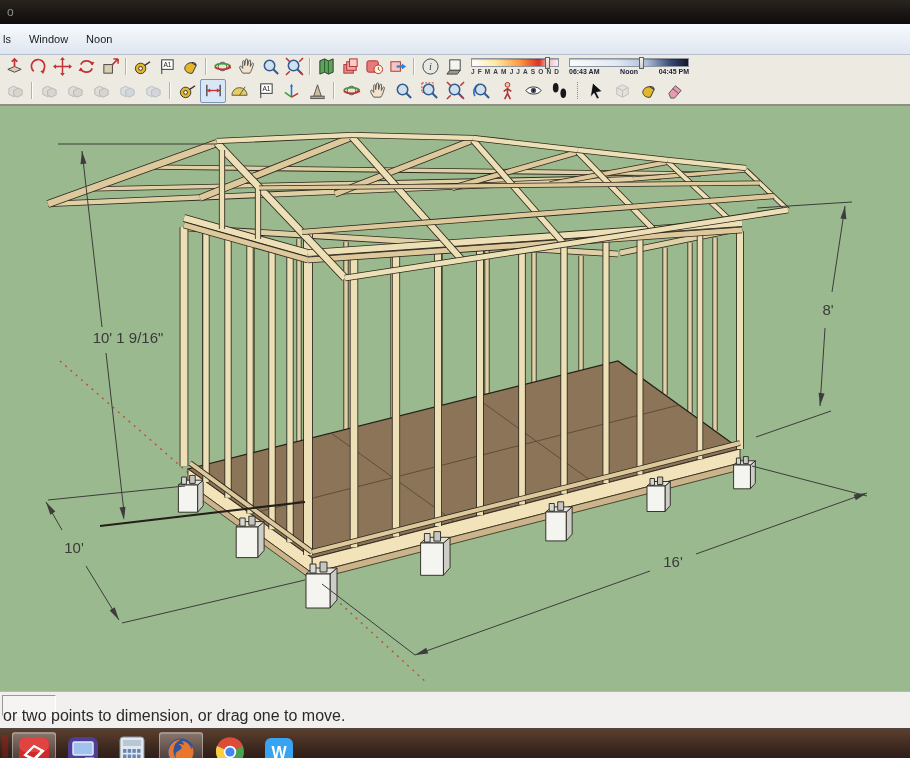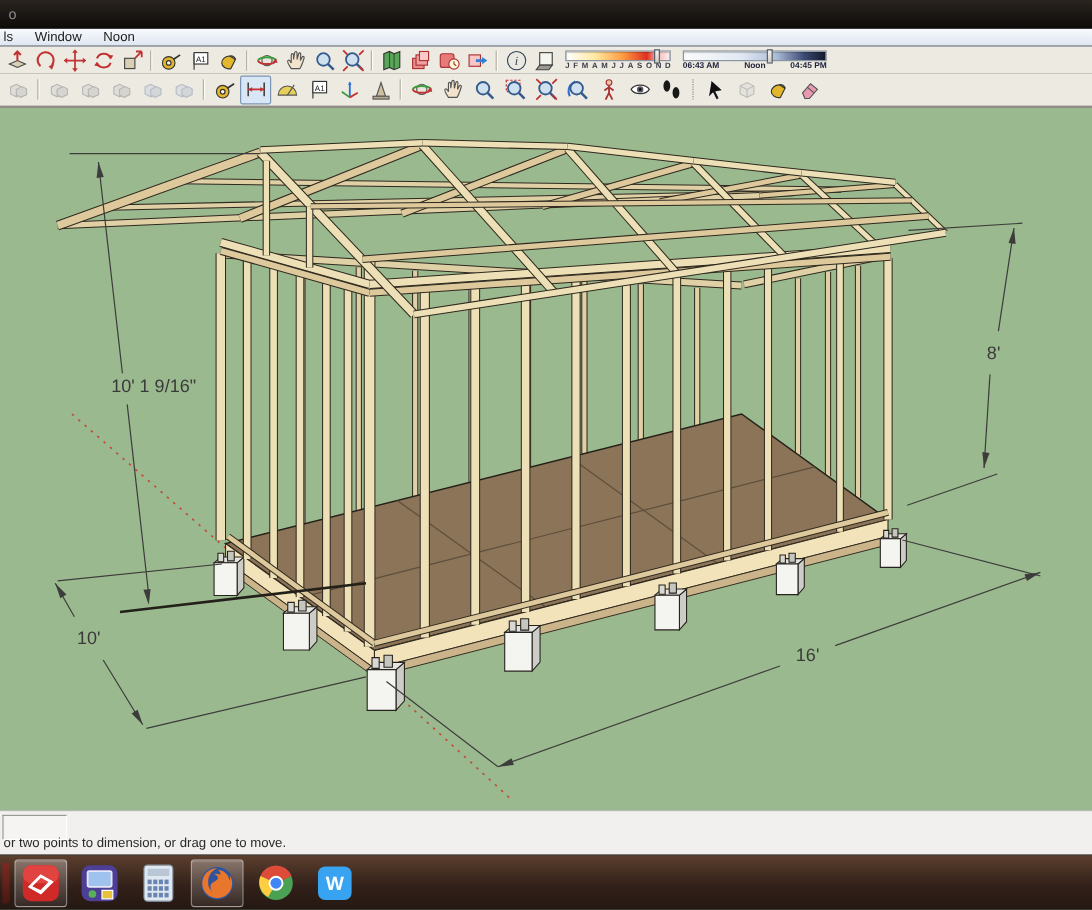--- a/index.html
+++ b/index.html
@@ -2,21 +2,21 @@
 <html style="--viewport-bg: #9bb98e; --wood-light: #eee0b6; --wood-mid: #ddc99c; --wood-back: #e0d0a6; --wood-outline: #2e281f; --floor: #8b7457; --rim: #f2e3ba; --dim-text: #3a3a3a; --dim-line: #3c3c3c; --axis-red: #c44433;"><head>
 <meta charset="utf-8">
 <style>
   *{box-sizing:border-box;margin:0;padding:0}
   body{margin:0;font-family:"Liberation Sans",sans-serif;background:#222}
   #app{position:relative;width:910px;height:758px;overflow:hidden;background:#000}
   
   .titlebar{height:24px;background:linear-gradient(#2a241e,#151210 70%,#0e0c0a);color:#8b8b8b;
     font-size:12px;padding-left:7px;display:flex;align-items:center}
   
-  .menubar{height:15px;background:linear-gradient(#f7fafd,#dfe6f1);border-bottom:1px solid #b6bfcd;
+  .menubar{height:31px;background:linear-gradient(#f7fafd,#dfe6f1);border-bottom:1px solid #b6bfcd;
     display:flex;align-items:center;font-size:11px;color:#1b1b1b}
   .menubar .mitem{padding:0 9px;cursor:default}
   .menubar .mitem:first-child{padding-left:3px}
   
   .toolbar{display:flex;align-items:center;background:#edeae2;padding-left:2px}
   .tb1{height:22px}
   .tb2{height:29px;border-bottom:2px solid #8f8d85}
   .sep{width:2px;height:17px;border-left:1px solid #b5b2a9;border-right:1px solid #fbfbf8;margin:0 3px;flex:none}
   .sep.dotted{width:1px;border-left:1px dotted #8a8a84;border-right:none;margin:0 5px}
   .ticon{flex:none;width:24px;height:21px;display:flex;align-items:center;justify-content:center;
@@ -35,21 +35,21 @@
   .slabels{display:flex;justify-content:space-between;font-size:6.5px;font-weight:bold;color:#3a3a44;margin-top:1px;line-height:7px}
   .slabels.time{font-size:7px;font-weight:bold;color:#20243c}
   
   .viewport{height:585px;background:var(--viewport-bg,#9bb98e);position:relative}
   .viewport svg{position:absolute;left:0;top:0}
   .dimtext{font-size:15px;fill:var(--dim-text,#3a3a3a);font-family:"Liberation Sans",sans-serif}
   
   .status{height:37px;background:#f1f0ee;border-top:1px solid #b9b9b4;position:relative}
   .vcb{position:absolute;left:2px;top:3px;width:54px;height:21px;background:#f5f4f2;
     border:1px solid;border-color:#9a9a94 #ffffff #ffffff #9a9a94}
-  .hint{position:absolute;left:3px;bottom:3px;font-size:11px;color:#2a2a2a;white-space:nowrap}
+  .hint{position:absolute;left:3px;bottom:3px;font-size:16px;color:#2a2a2a;white-space:nowrap}
   
   .taskbar{height:46px;background:linear-gradient(#5b3f2e,#33211a 55%,#241712);
     border-top:1px solid rgba(255,255,255,.2);display:flex;align-items:center;padding-left:2px}
   .sliver{flex:none;width:6px;height:34px;background:linear-gradient(#7a2a22,#4a1812);border-radius:0 2px 2px 0;margin-right:4px}
   .tbtn{flex:none;width:44px;height:40px;margin-right:5px;display:flex;align-items:center;justify-content:center;
     border-radius:3px;border:1px solid transparent;background:transparent;padding:0}
   .tbtn.active{background:linear-gradient(rgba(255,255,255,.30),rgba(255,255,255,.08));
     border:1px solid rgba(255,255,255,.38);box-shadow:inset 0 1px 0 rgba(255,255,255,.25)}
   .tbtn svg{width:32px;height:32px}
 </style>

